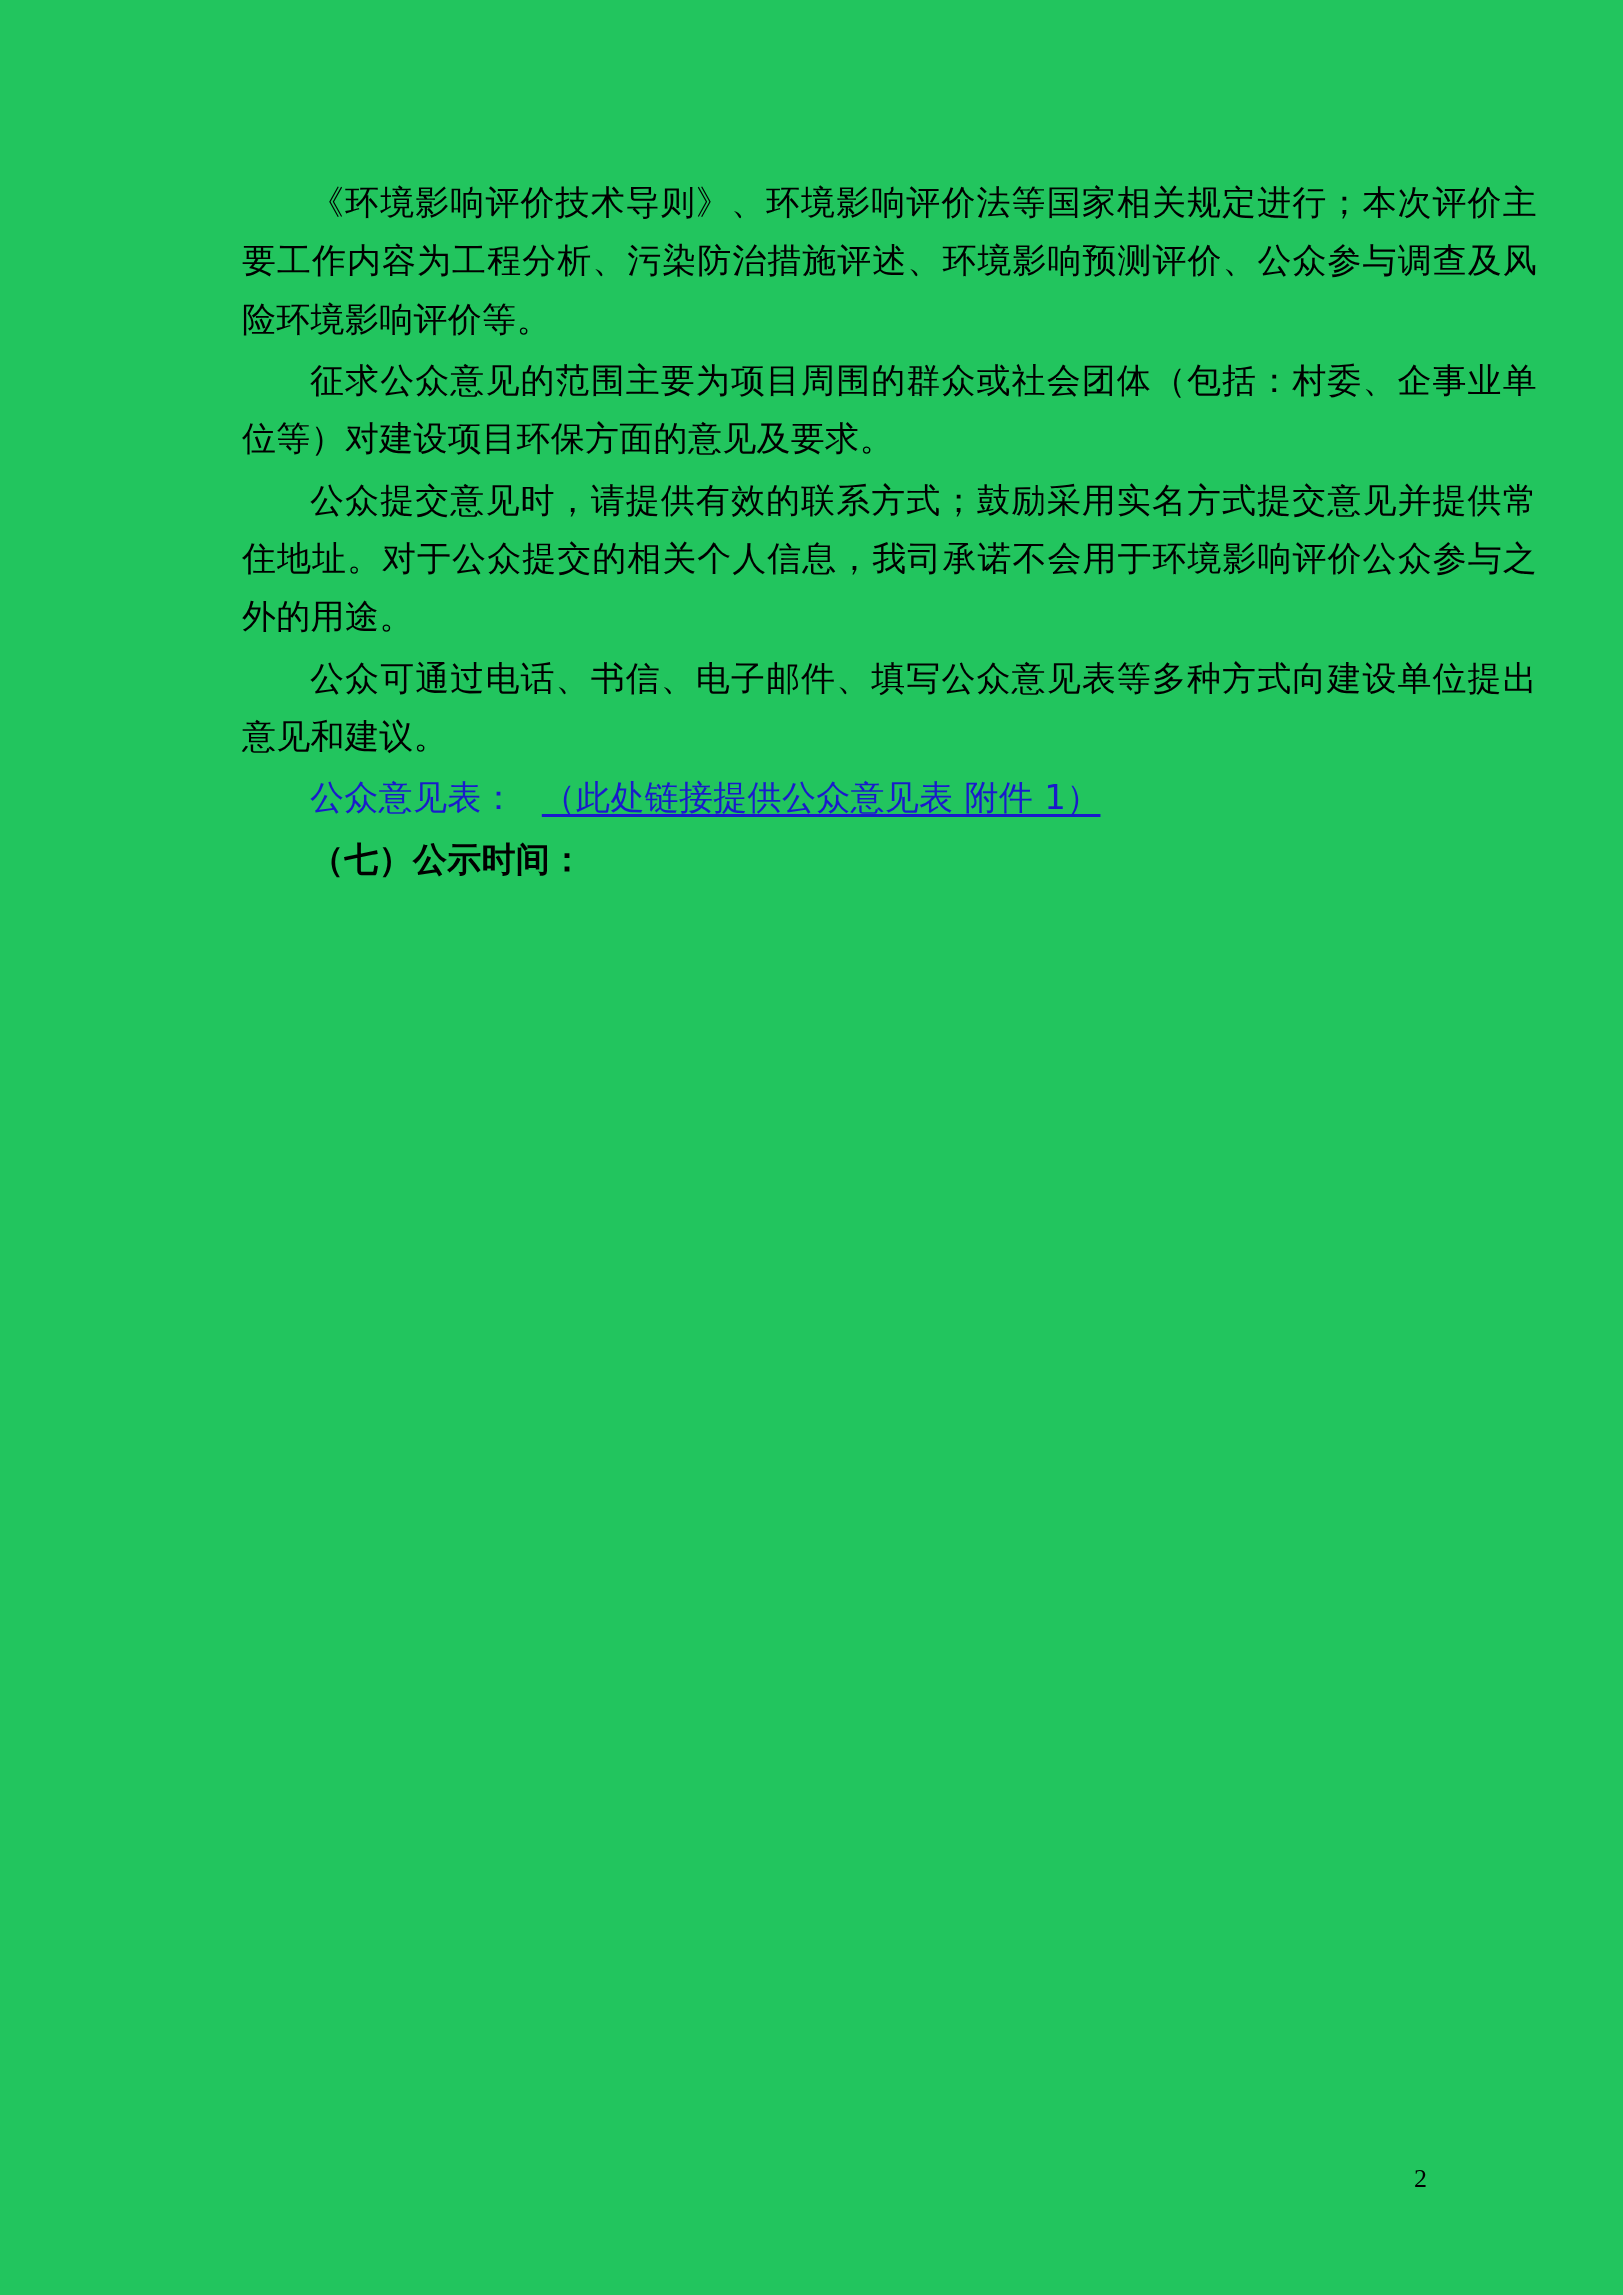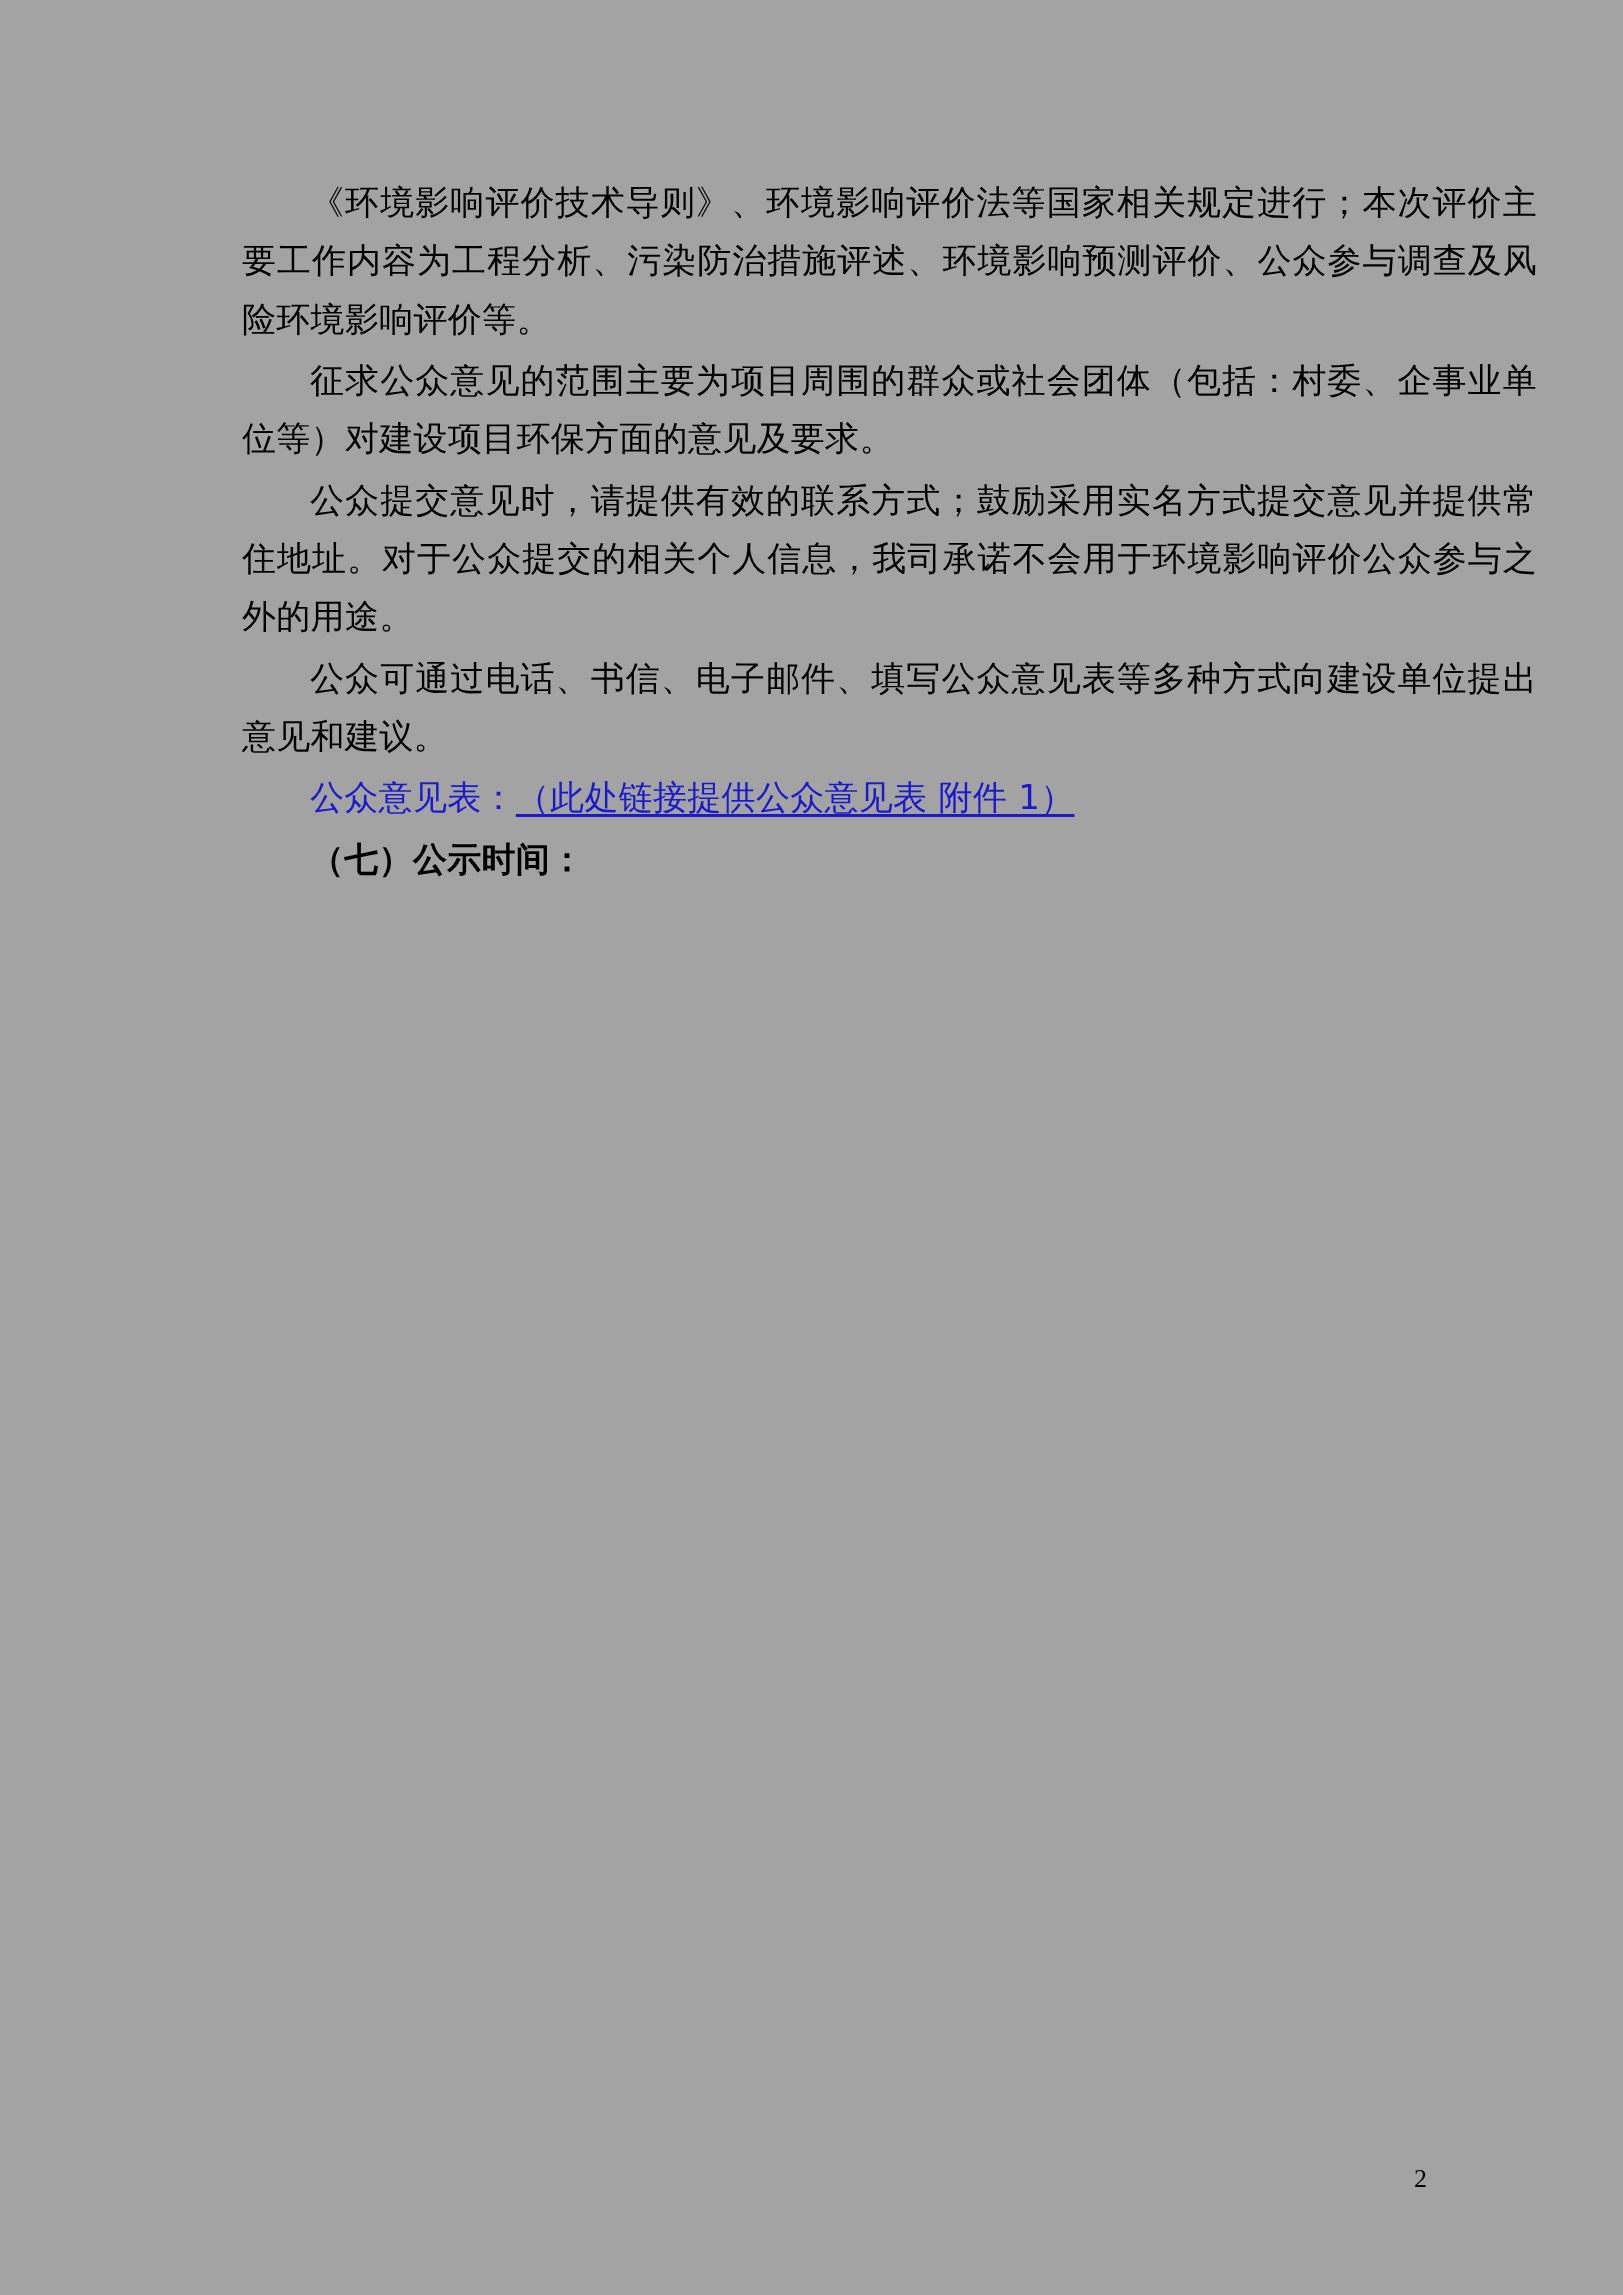--- a/index.html
+++ b/index.html
@@ -8,21 +8,21 @@
     background: #ffffff;
   }
   body {
     font-family: "DejaVu Sans", "Liberation Sans", sans-serif;
     color: #000000;
   }
   .page {
     position: relative;
     width: 1623px;
     height: 2295px;
-    background: #a3a3a3;
+    background: #22c55e;
     box-sizing: border-box;
     padding: 173px 86px 79px 242px;
   }
   .doc-body {
     font-size: 34px;
     line-height: 1.72;
     letter-spacing: 0.3px;
   }
   p {
     margin: 0 0 2.6px 0;
@@ -32,20 +32,21 @@
     text-align: justify;
   }
   .heading {
     text-indent: 68px;
     font-weight: bold;
     margin-top: 2.6px;
   }
   .link {
     color: #1a1acc;
     text-underline-offset: 5.2px;
+    margin-left: 26px;
   }
   .link-lead {
     color: #1a1acc;
     font-family: Liberation Serif, serif;
   }
   .para-link {
     text-indent: 68px;
     text-align: left;
   }
   .page-number {

